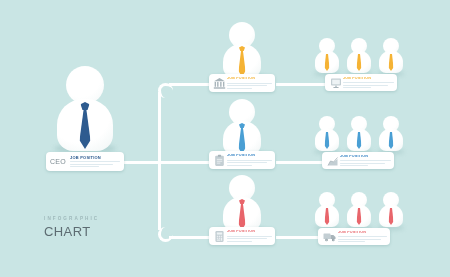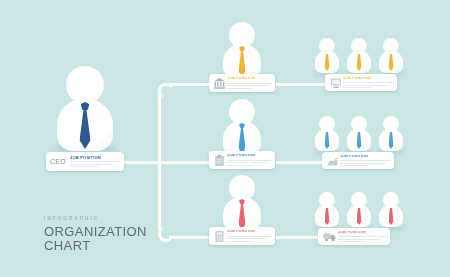--- a/index.html
+++ b/index.html
@@ -326,17 +326,16 @@
     <div class="card-text">
       <div class="card-title right-title" style="color:#e8656b;">JOB POSITION</div>
       <div class="rule" style="width:100%;height:1px;"></div>
       <div class="rule" style="width:88%;height:1px;"></div>
       <div class="rule" style="width:55%;height:1px;"></div>
     </div>
   </div>
 
   <div id="title-block">
     <div class="kicker">INFOGRAPHIC</div>
-    <div class="big-title">ORGANIZATION</div>
     <div class="big-title">CHART</div>
   </div>
 
 </div>
 
 </body></html>

